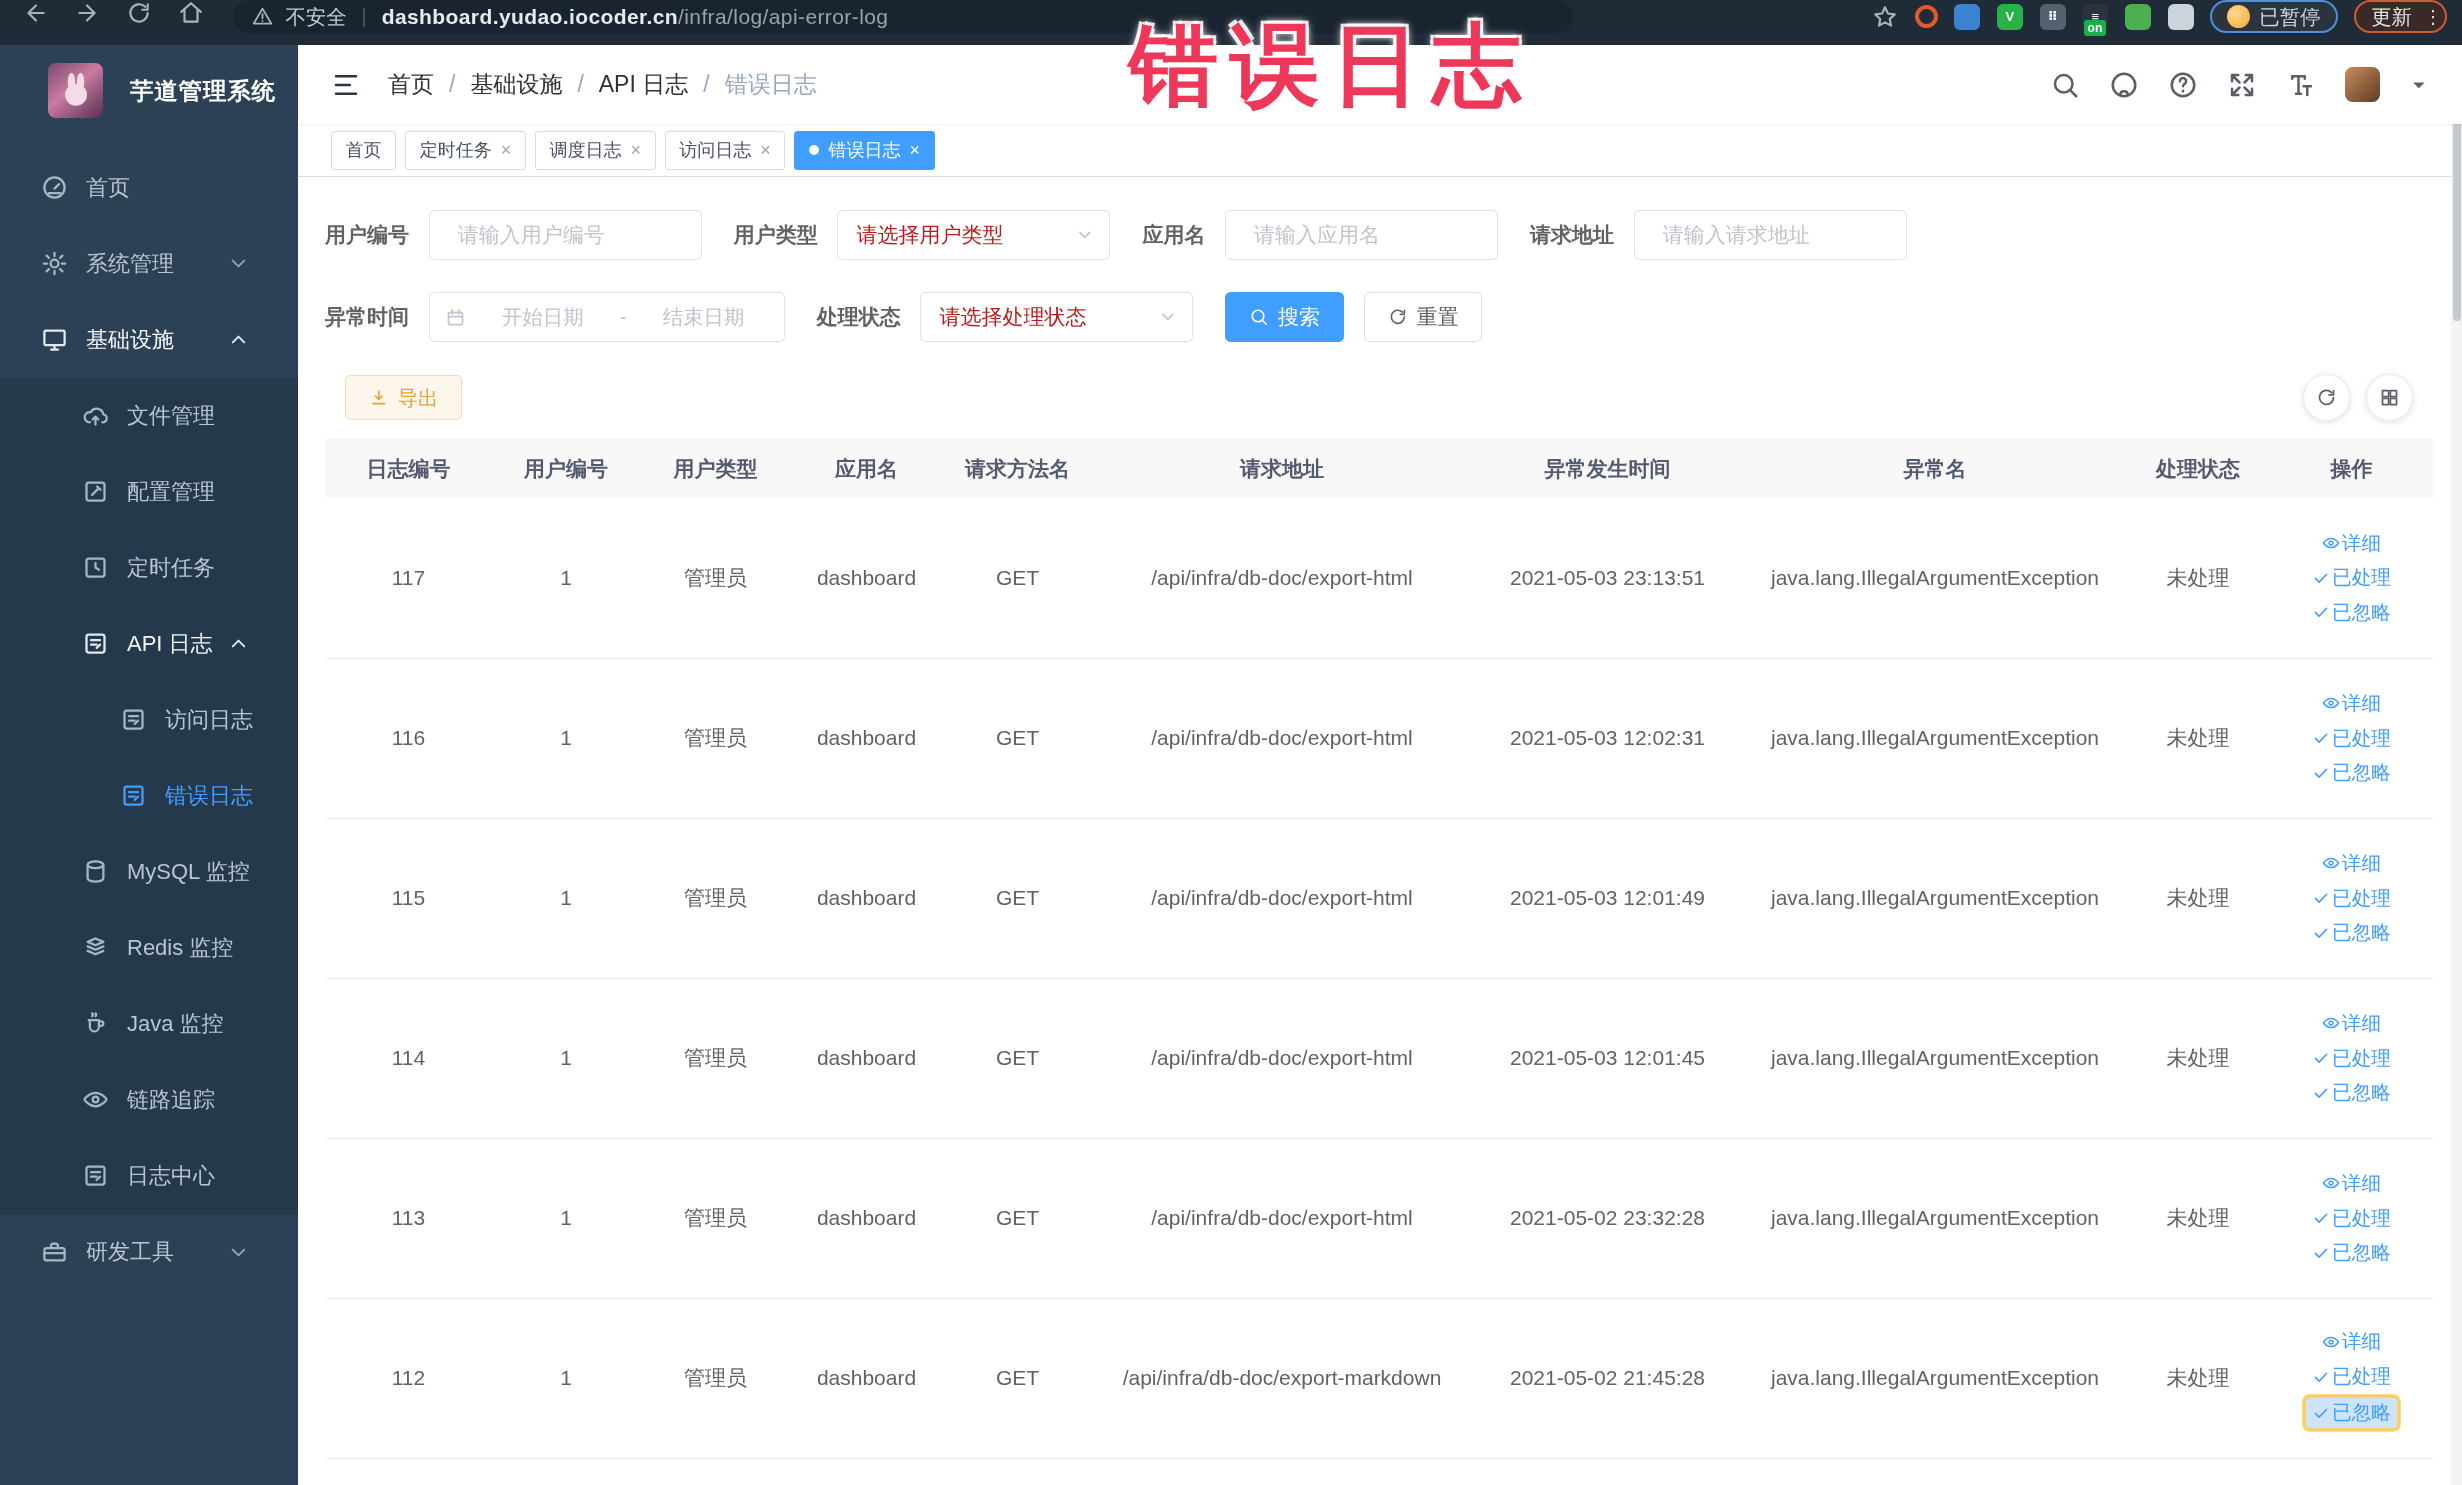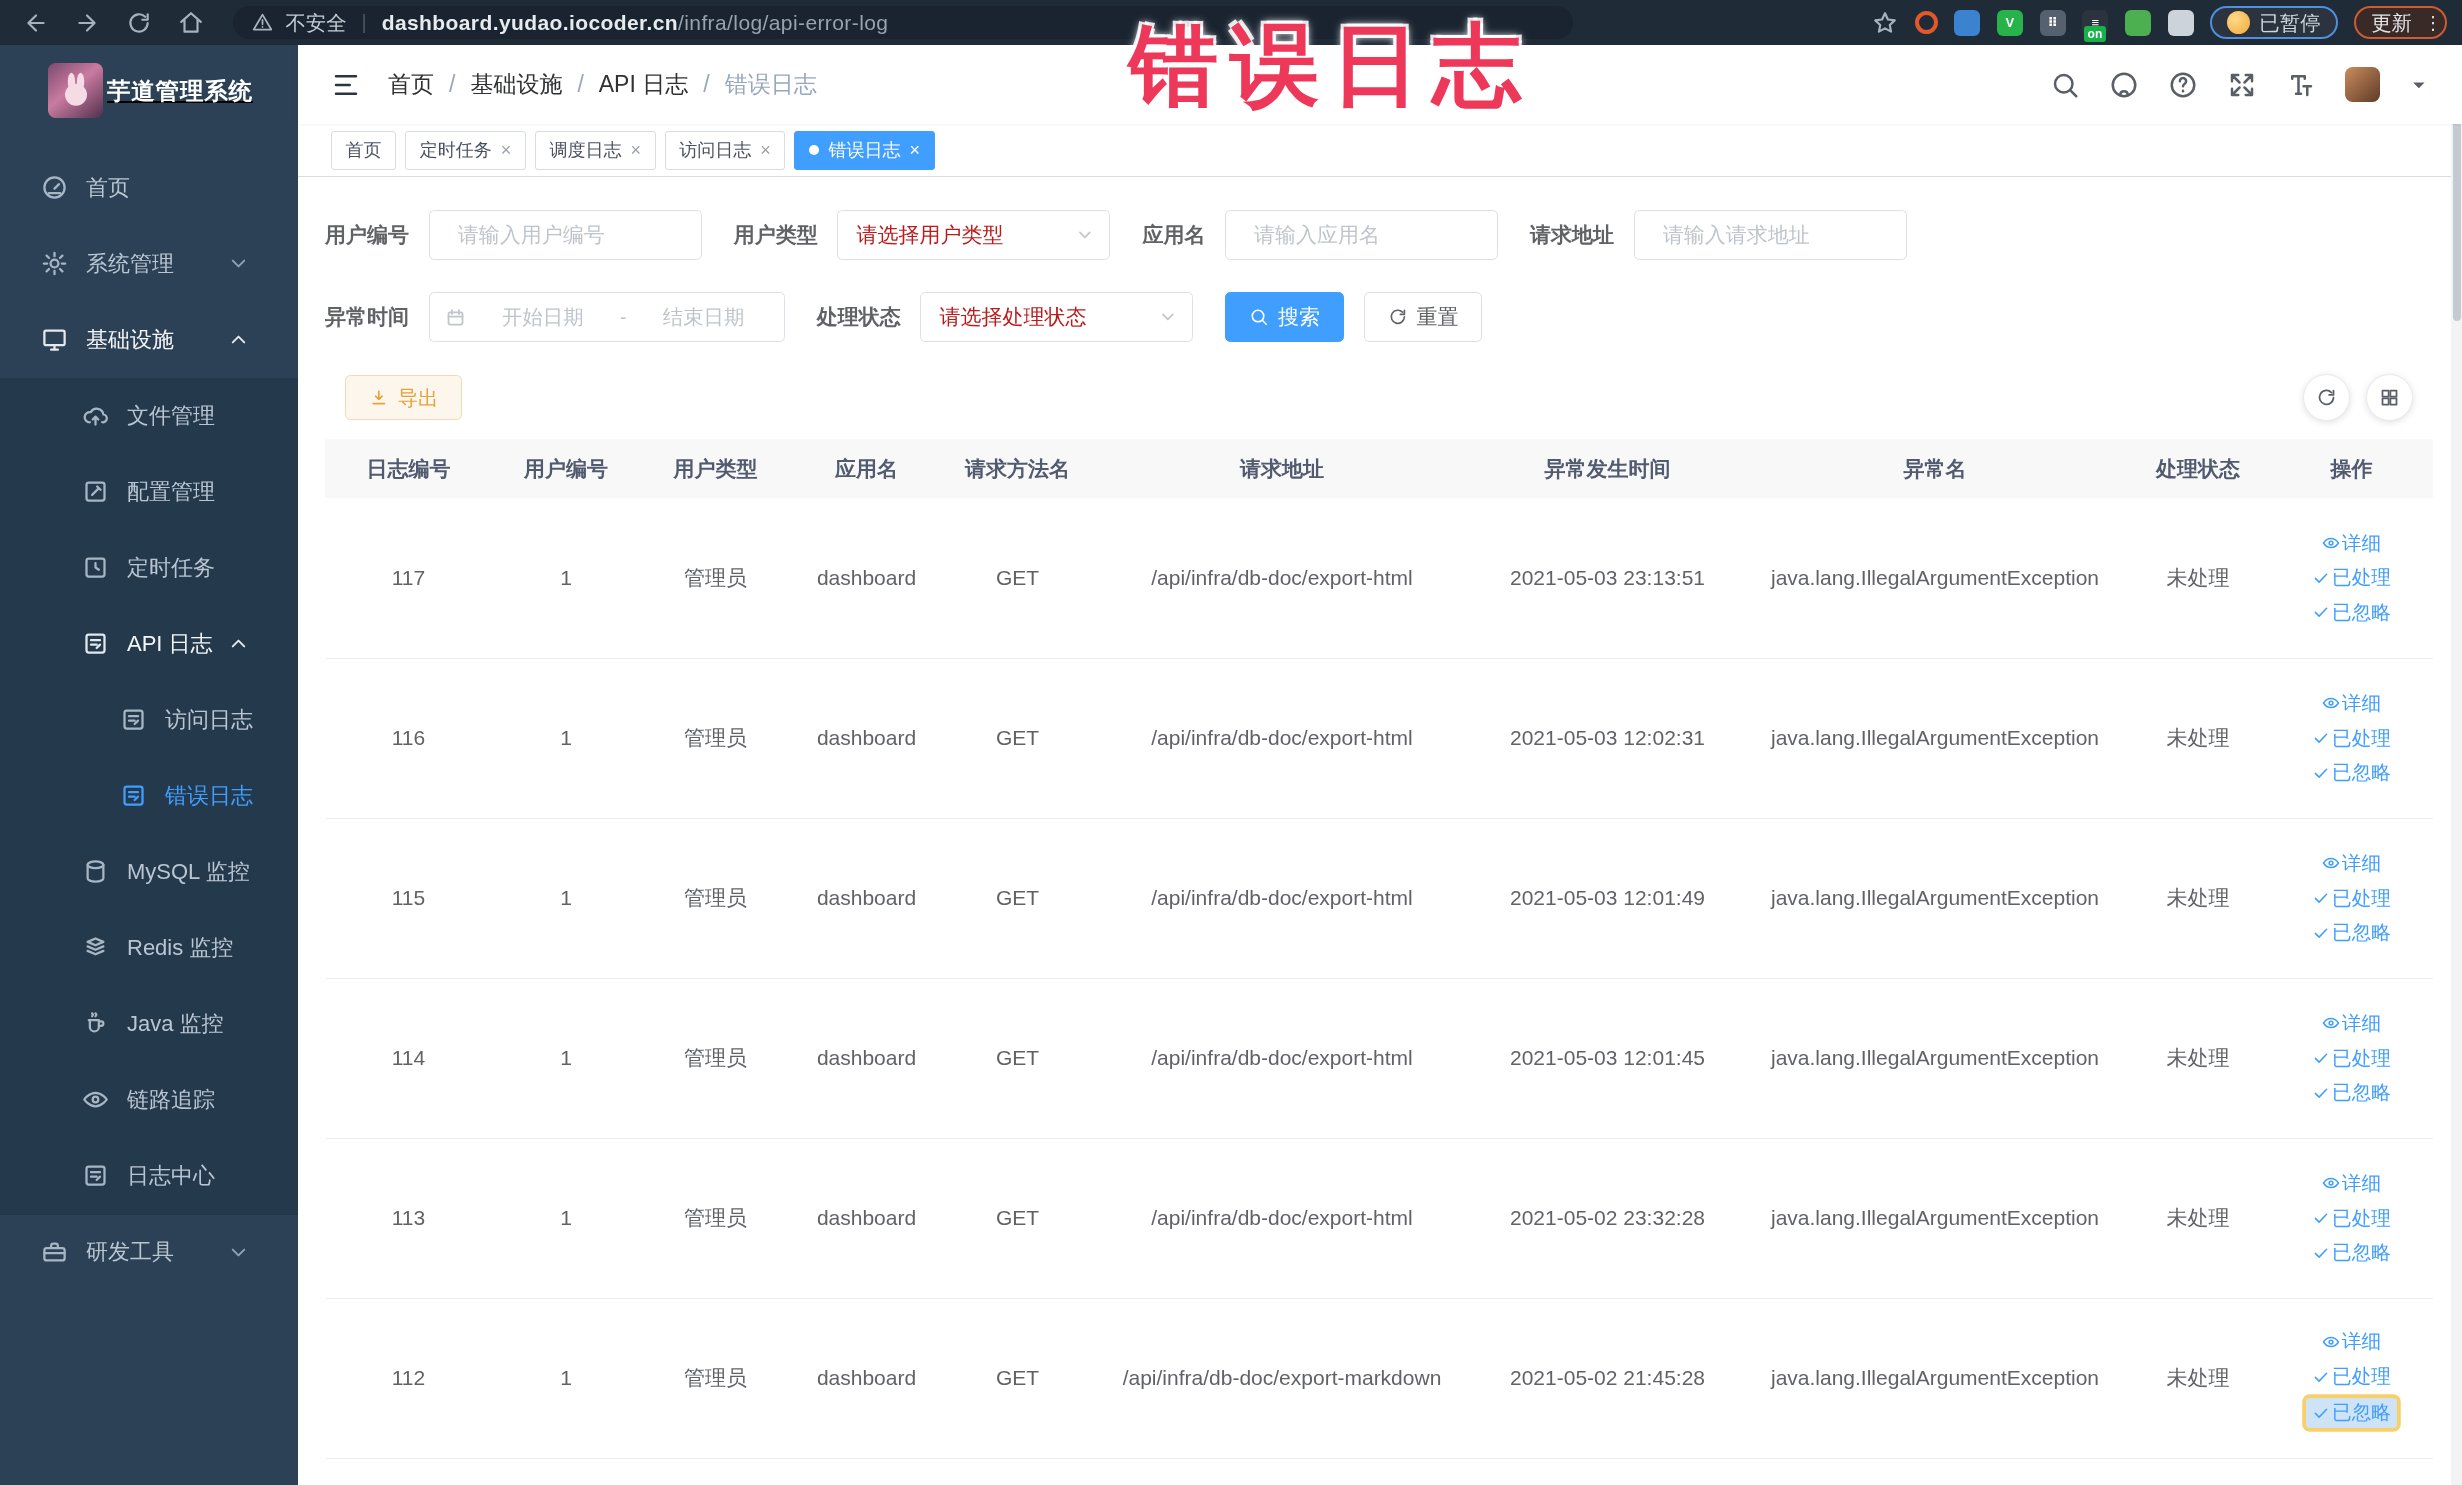--- a/index.html
+++ b/index.html
@@ -6,21 +6,21 @@
     --accent:#409eff; --warning:#e6a23c; --annotation:#ee3859;
     --sidebar_bg:#2c4156; --submenu_bg:#25394d; --chrome_bg:#202b38;
   }
   *{box-sizing:border-box;margin:0;padding:0;}
   html,body{width:2462px;height:1486px;overflow:hidden;background:#fff;
     font-family:"Liberation Sans","DejaVu Sans",sans-serif;}
   .icn{display:inline-flex;align-items:center;justify-content:center;}
   .icn svg{width:100%;height:100%;display:block;}
 
   
-  .chrome{height:45px;background:var(--chrome_bg);display:flex;align-items:center;
+  .chrome{height:45px;background:var(--chrome_bg);display:flex;align-items:flex-start;
     padding:0 15px;gap:10.6px;color:#c3ccd4;position:relative;z-index:5;}
   .chrome .navic{width:26px;height:26px;color:#a7b2bd;margin:0 7.6px;}
   .url-pill{height:33px;flex:0 0 1340px;background:#1a2430;border-radius:16.7px;
     display:flex;align-items:center;padding:0 19.7px;gap:12px;margin-left:10.6px;}
   .url-pill .warn{width:21px;height:21px;color:#aab4bf;}
   .sec-label{font-size:20.4px;color:#c3ccd4;}
   .url-sep{color:#4a5866;font-size:19.7px;padding:0 3px;}
   .url-text{font-size:21px;letter-spacing:0.4px;}
   .url-text .dom{color:#e8ebee;font-weight:700;}
   .url-text .path{color:#97a3ae;}
@@ -35,21 +35,21 @@
     padding:0 15px;font-size:20.4px;}
   .chip.paused{border:2.3px solid #4e8fe0;color:#cfd6dd;background:#2a333e;}
   .chip.paused .face{width:23px;height:23px;border-radius:50%;
     background:radial-gradient(circle at 35% 35%,#ffd98a,#f2a93b);}
   .chip.update{border:2.3px solid #cf5b30;color:#e3e6e9;background:#3a2a27;gap:12px;}
   .chip .mini-dots{width:6px;color:#e3e6e9;font-size:18px;letter-spacing:0;}
 
   
   .app{display:flex;height:1440px;position:relative;}
   .sidebar{width:298px;background:var(--sidebar_bg);flex:none;overflow:hidden;}
-  .logo-row{height:91px;display:flex;align-items:center;gap:4px;padding-left:48px;text-decoration:underline;}
+  .logo-row{height:91px;display:flex;align-items:center;gap:27px;padding-left:48px;}
   .logo-img{width:55px;height:55px;border-radius:7.6px;flex:none;position:relative;overflow:hidden;
     background:linear-gradient(140deg,#7c4a6e 0%,#c97ba0 45%,#52304e 100%);}
   .logo-img svg{position:absolute;inset:10%;width:80%;height:80%;}
   .logo-title{color:#fff;font-size:23.5px;font-weight:700;letter-spacing:0.8px;}
   .menu{margin-top:13.6px;}
   .mi{height:76px;display:flex;align-items:center;color:#b9c6d2;font-size:22px;cursor:pointer;}
   .mi .icn{width:27px;height:27px;margin-right:18px;flex:none;color:#a7b6c4;}
   .mi.lvl1{padding:0 30px 0 41px;}
   .mi.lvl2{padding:0 30px 0 82px;}
   .mi.lvl3{padding:0 30px 0 120px;}

